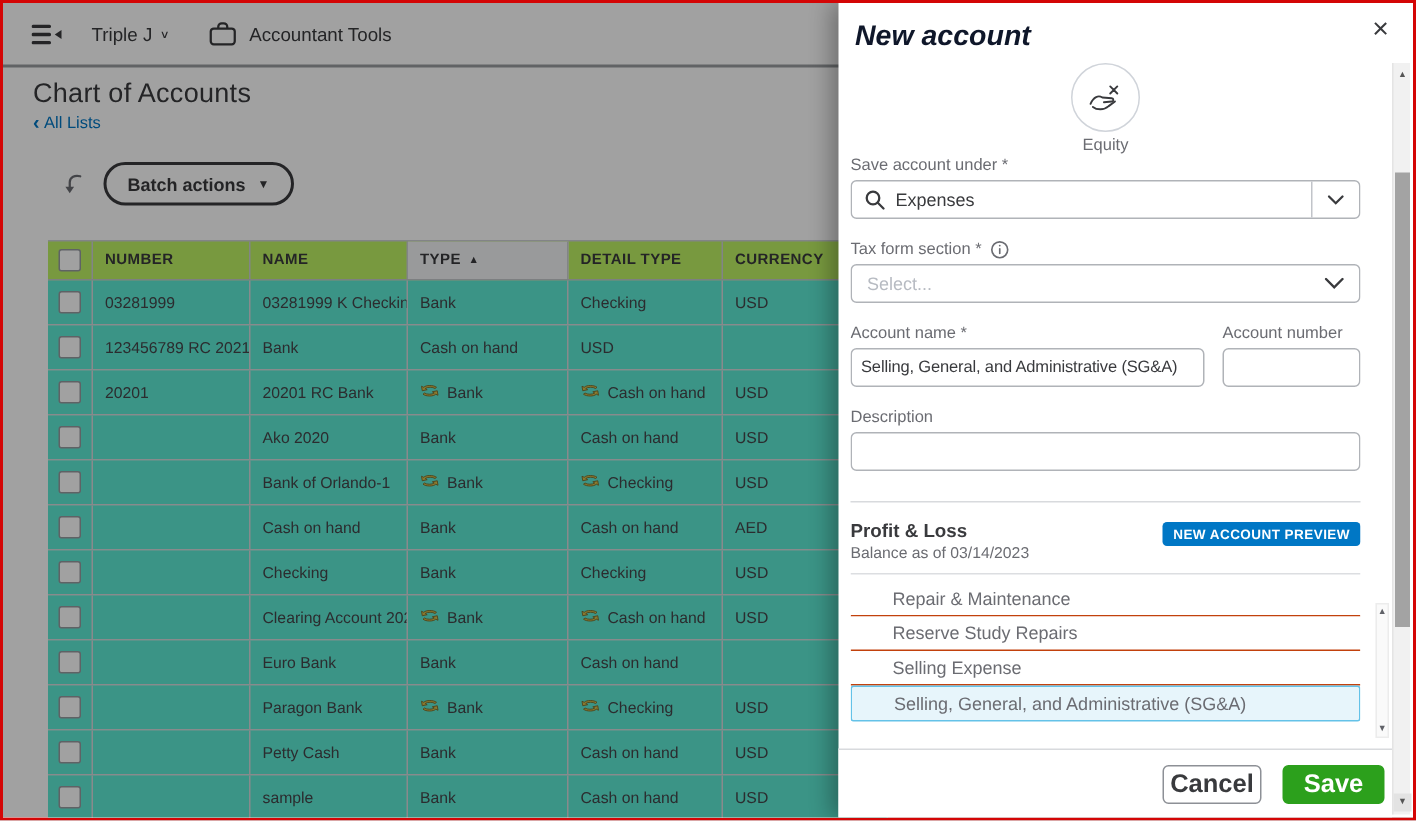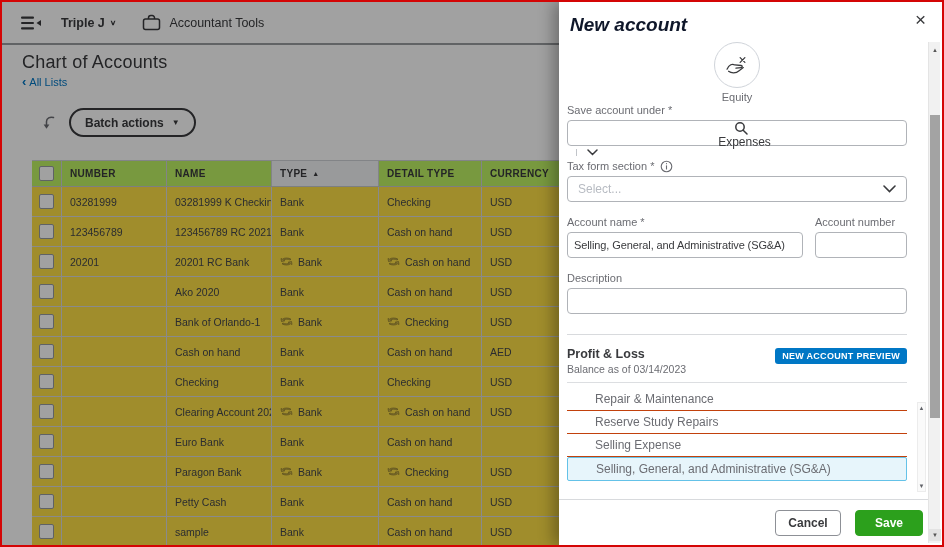--- a/index.html
+++ b/index.html
@@ -2,42 +2,42 @@
 <html><head>
 <meta charset="utf-8">
 <style>
   * { margin:0; padding:0; box-sizing:border-box; }
   body { font-family:"Liberation Sans", sans-serif; background:#fff; }
   .screen { position:relative; width:944px; height:547px; border:2px solid #d40505; overflow:hidden; background:#fff; }
 
   
   .main { position:absolute; inset:0; background:#fff; }
   .topbar { position:absolute; top:0; left:0; right:0; height:43px; background:#fff; border-bottom:2px solid #9a9da1; display:flex; align-items:center; padding-left:19px; }
-  .topbar .company { margin-left:19px; font-size:12.5px; font-weight:700; color:#393a3d; display:flex; align-items:center; gap:5px; cursor:pointer; }
+  .topbar .company { margin-left:19px; font-size:12.5px; font-weight:400; color:#393a3d; display:flex; align-items:center; gap:5px; cursor:pointer; }
   .topbar .company .caret { font-size:9px; color:#393a3d; transform:scaleY(.8); }
   .topbar .acct-tools { margin-left:26px; display:flex; align-items:center; gap:8px; font-size:12.5px; color:#393a3d; cursor:pointer; }
 
   .page-head { position:absolute; top:50px; left:20px; }
   .page-title { font-size:18px; color:#393a3d; font-weight:400; letter-spacing:.2px; }
   .back-link { margin-top:3px; font-size:11px; color:#0077c5; display:flex; align-items:center; gap:3px; cursor:pointer; }
   .back-link .chev { font-size:13px; font-weight:700; line-height:10px; }
 
   .toolbar { position:absolute; top:106px; left:40px; display:flex; align-items:center; }
   .batch-pill { margin-left:14px; height:29px; padding:0 14px; border:2px solid #393a3d; border-radius:16px; background:transparent; display:flex; align-items:center; gap:8px; font-size:12px; font-weight:700; color:#393a3d; cursor:pointer; }
   .batch-pill .caret { font-size:8px; }
   .filter-input { margin-left:10px; width:173px; height:23px; border:1px solid #c4c7cc; border-radius:3px; background:#fff; font-size:11px; font-style:italic; color:#393a3d; padding:0 8px; font-family:"Liberation Sans",sans-serif; }
   .filter-input::placeholder { color:#9a9ea6; font-style:italic; }
 
   .table { position:absolute; top:158px; left:30px; width:560px; }
   .thead, .trow { display:grid; grid-template-columns:30px 105px 105px 107px 103px 110px; }
   .thead { height:27px; background:#bef264; border-top:1px solid #cfd2d6; border-bottom:1px solid #c6c9cd; }
   .thead .th { font-size:10px; font-weight:700; color:#393a3d; letter-spacing:.3px; display:flex; align-items:center; padding-left:8px; border-right:1px solid #cfd2d6; cursor:pointer; }
   .thead .th.sorted { background:#f3f4f6; gap:5px; }
   .thead .th .sort-arrow { font-size:7px; color:#393a3d; }
-  .trow { height:30px; border-bottom:1px solid #d9dbde; background:#fde047; cursor:pointer; }
+  .trow { height:30px; border-bottom:1px solid #d9dbde; background:#5eead4; cursor:pointer; }
   .td { font-size:10.5px; color:#45474b; display:flex; align-items:center; padding-left:8px; border-right:1px solid #d9dbde; overflow:hidden; white-space:nowrap; gap:5px; }
   .td.cb, .th.cb { justify-content:center; padding-left:0; }
   .checkbox { width:15px; height:15px; border:1.5px solid #979ba1; border-radius:2px; background:#fff; display:inline-block; cursor:pointer; }
   .feed-icon { flex:0 0 auto; }
 
   
   .dim { position:absolute; inset:0; background:rgba(0,0,0,0.37); z-index:5; }
 
   
   .panel { position:absolute; top:0; bottom:0; left:557px; right:0; background:#fff; z-index:10; box-shadow:-6px 0 14px rgba(0,0,0,.30); }
@@ -47,21 +47,21 @@
 
   .panel-body { position:absolute; top:38px; left:8px; right:35px; bottom:48px; overflow:hidden; }
 
   .type-carousel { margin-top:2px; text-align:center; }
   .type-circle { width:46px; height:46px; border:1.5px solid #d0d4da; border-radius:50%; margin:0 auto; display:flex; align-items:center; justify-content:center; background:#fff; cursor:pointer; }
   .type-label { margin-top:3px; font-size:11px; color:#6b6c72; }
 
   .field { margin-top:0; margin-bottom:13px; }
   .field-label { font-size:11px; color:#6b6c72; margin-bottom:3px; display:flex; align-items:center; gap:6px; height:14px; }
   .combo, .select, .text-input { height:26px; border:1px solid #b0b3b8; border-radius:4px; background:#fff; display:flex; align-items:center; font-size:12px; color:#393a3d; }
-  .combo { padding-left:8px; cursor:pointer;flex-direction:column; }
+  .combo { padding-left:8px; cursor:pointer; }
   .combo .combo-text { margin-left:7px; flex:1; }
   .combo .chev-box { width:32px; align-self:stretch; border-left:1px solid #c1c4c9; display:flex; align-items:center; justify-content:center; }
   .select { padding:0 10px; cursor:pointer; }
   .select .ph { color:#b7bbc2; flex:1; }
   .text-input { width:100%; padding:0 7px; font-family:"Liberation Sans",sans-serif; }
   .two-col { display:flex; gap:12px; margin-bottom:13px; }
   .col-name { width:236px; }
   .col-num { flex:1; }
   .col-name .text-input { font-size:11px; padding:0 6px; letter-spacing:-0.1px; }
 
@@ -83,21 +83,21 @@
   .list-scrollbar .arr { font-size:6px; color:#606268; line-height:10px; cursor:pointer; }
 
   
   .panel-scrollbar { position:absolute; right:2px; top:40px; bottom:2px; width:12px; background:#f1f1f1; border-left:1px solid #e4e4e4; z-index:11; }
   .panel-scrollbar .arr { position:absolute; left:0; width:12px; height:12px; font-size:6px; color:#555; display:flex; align-items:center; justify-content:center; cursor:pointer; }
   .panel-scrollbar .arr.up { top:2px; }
   .panel-scrollbar .arr.down { bottom:2px; background:#e3e3e3; }
   .panel-scrollbar .thumb { position:absolute; left:1px; width:10px; top:73px; height:303px; background:#a3a3a3; cursor:grab; }
 
   .panel-footer { position:absolute; bottom:0; left:0; right:14px; height:46px; border-top:1px solid #d8dadd; background:#fff; display:flex; align-items:center; justify-content:flex-end; gap:14px; padding-right:5px; }
-  .btn { height:26px; border-radius:4px; font-size:12px; font-weight:700; display:flex; align-items:center; justify-content:center; cursor:pointer; font-family:"Liberation Sans",sans-serif; }
+  .btn { height:26px; border-radius:4px; font-size:17px; font-weight:700; display:flex; align-items:center; justify-content:center; cursor:pointer; font-family:"Liberation Sans",sans-serif; }
   .btn-cancel { width:66px; background:#fff; border:1px solid #8d9096; color:#393a3d; }
   .btn-save { width:68px; background:#2ca01c; border:1px solid #2ca01c; color:#fff; }
 </style>
 </head>
 <body>
 
 <div class="screen">
 
   <div class="main">
 
@@ -174,21 +174,20 @@
             </div>
             <div class="td">
               <span>Checking</span>
             </div>
             <div class="td">USD</div>
           </div>
           <div class="trow">
             <div class="td cb">
               <span class="checkbox"></span>
             </div>
-            <div class="td">123456789</div>
             <div class="td">123456789 RC 20212021</div>
             <div class="td">
               <span>Bank</span>
             </div>
             <div class="td">
               <span>Cash on hand</span>
             </div>
             <div class="td">USD</div>
           </div>
           <div class="trow">

